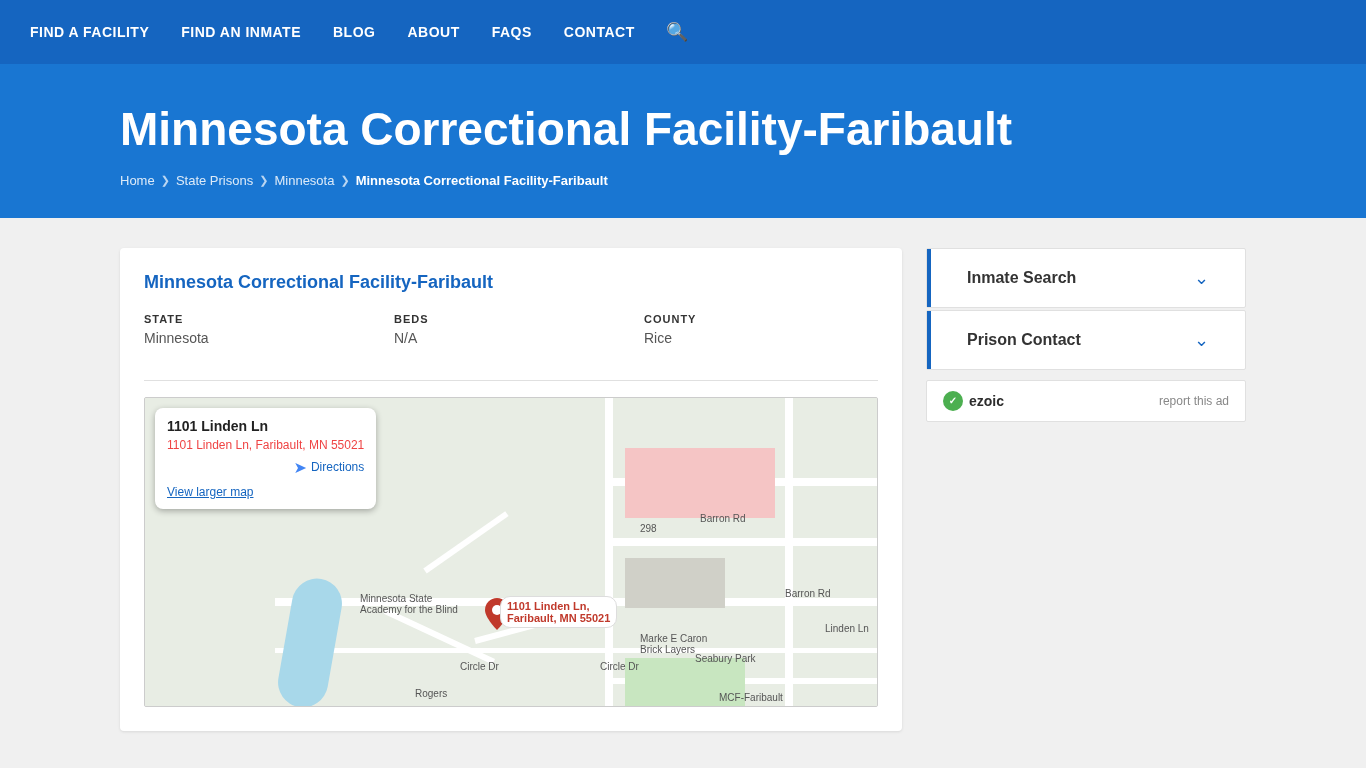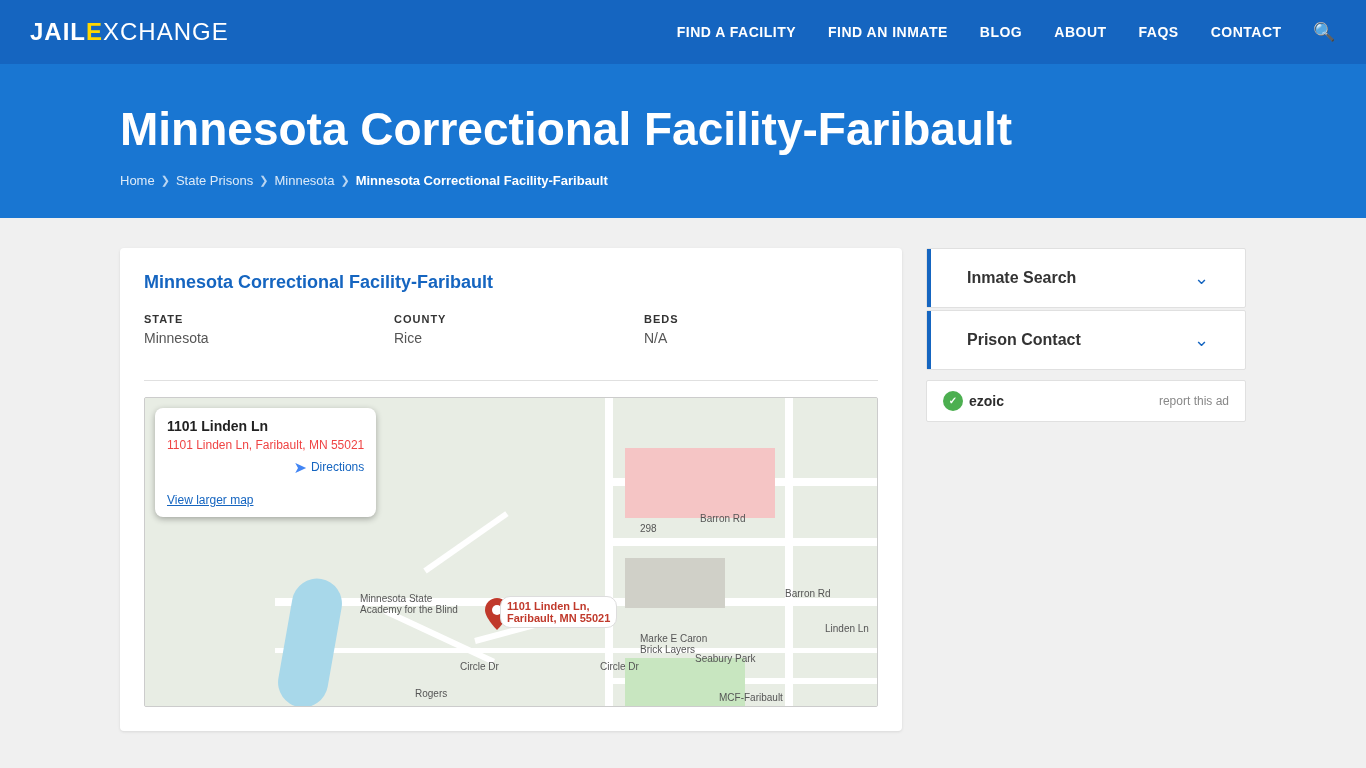--- a/index.html
+++ b/index.html
@@ -170,21 +170,21 @@
       text-decoration: none;
       font-size: 12px;
       display: flex;
       align-items: center;
       gap: 4px;
     }
     .map-popup-larger {
       color: #1565C0;
       text-decoration: underline;
       font-size: 12px;
-      margin-top: 16px;
+      margin-top: 8px;
       display: block;
       cursor: pointer;
     }
     .map-popup-nav-icon {
       color: #4285F4;
       font-size: 16px;
     }
 
     
     .map-bg {
@@ -310,26 +310,20 @@
     .report-ad {
       font-size: 12px;
       color: #888;
       cursor: pointer;
     }
   </style>
 </head>
 <body>
 
 <nav class="navbar">
-  <div class="navbar-logo">
-    <span class="logo-jail">
-      <span>JAIL</span><span class="logo-x">E</span>
-    </span>
-    <span class="logo-exchange">XCHANGE</span>
-  </div>
   <ul class="navbar-links">
     <li><a>FIND A FACILITY</a></li>
     <li><a>FIND AN INMATE</a></li>
     <li><a>BLOG</a></li>
     <li><a>ABOUT</a></li>
     <li><a>FAQs</a></li>
     <li><a>CONTACT</a></li>
     <li>
       <span class="navbar-search-icon">🔍</span>
     </li>
@@ -353,26 +347,26 @@
 
   <div class="left-panel">
     <div class="facility-title">Minnesota Correctional Facility-Faribault</div>
 
     <div class="info-grid">
       <div class="info-item">
         <label>STATE</label>
         <span>Minnesota</span>
       </div>
       <div class="info-item">
+        <label>BEDS</label>
+        <span>N/A</span>
+      </div>
+      <div class="info-item">
         <label>COUNTY</label>
         <span>Rice</span>
-      </div>
-      <div class="info-item">
-        <label>BEDS</label>
-        <span>N/A</span>
       </div>
     </div>
 
     <hr class="divider">
 
     <div class="map-container">
 
       <div class="map-bg"></div>
 
       <div class="map-road-h" style="top:80px;left:460px;width:380px;"></div>

